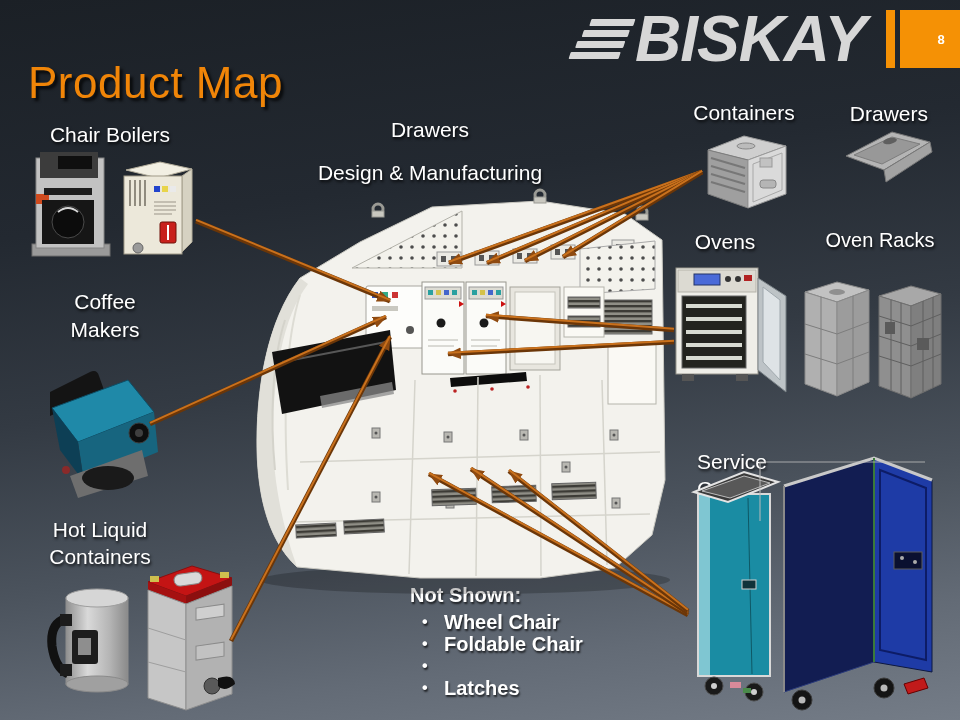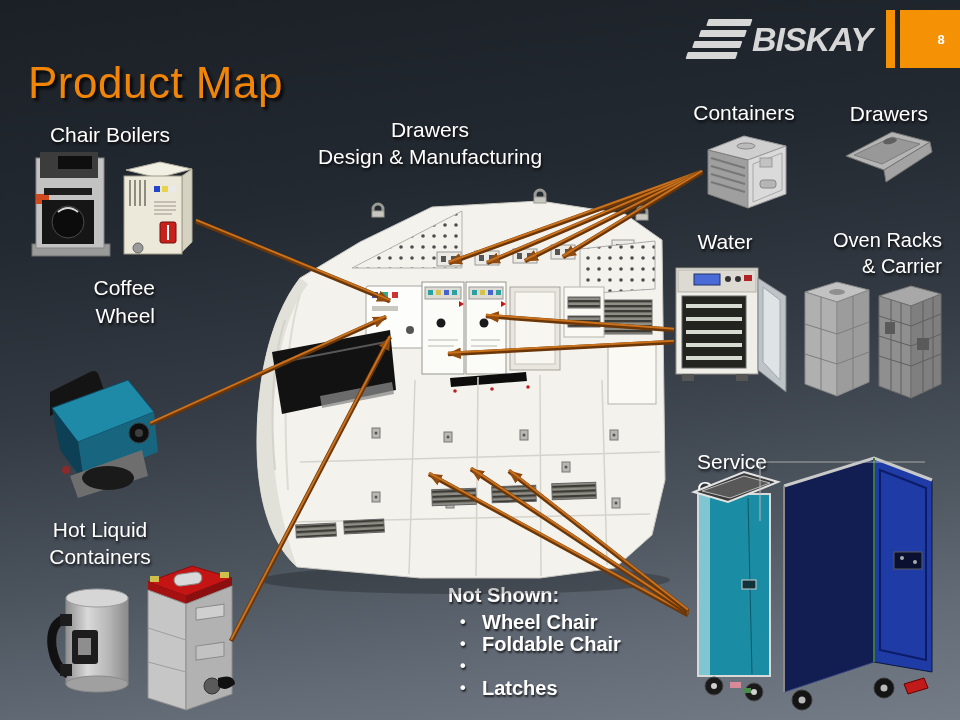--- a/index.html
+++ b/index.html
@@ -11,26 +11,26 @@
     text-shadow:1px 2px 3px rgba(0,0,0,.85);white-space:nowrap;}
   .lbl.left{text-align:left;}
   .title{position:absolute;left:28px;top:58px;font-size:44px;color:#f08508;
     text-shadow:3px 3px 3px rgba(0,0,0,.75);letter-spacing:.5px;}
   
   .logo{position:absolute;top:8px;right:0;height:62px;display:flex;align-items:center;}
   .logo-stripes{display:flex;flex-direction:column;gap:4px;margin-right:6px;transform:skewX(-18deg);}
   .logo-stripes div{height:7px;background:#d7d7d7;border-radius:1px;}
   .ls1{width:44px;margin-left:10px;} .ls2{width:46px;margin-left:6px;}
   .ls3{width:48px;margin-left:3px;} .ls4{width:50px;}
-  .logo-text{font-size:34px;font-weight:bold;font-style:italic;color:#d7d7d7;letter-spacing:-1px;margin-right:14px;}
+  .logo-text{font-size:64px;font-weight:bold;font-style:italic;color:#d7d7d7;letter-spacing:-1px;margin-right:20px;}
   .logo-bar{width:9px;height:58px;background:#f59105;margin-right:5px;}
   .logo-page{width:60px;height:58px;background:#f59105;color:#fff;font-size:13px;font-weight:bold;
     display:flex;align-items:center;justify-content:center;padding-left:22px;box-sizing:border-box;}
   
-  .notshown{position:absolute;left:410px;top:584px;color:#fff;margin-left:38px;}
+  .notshown{position:absolute;left:410px;top:584px;color:#fff;}
   .ns-head{font-size:20px;font-weight:bold;text-shadow:1px 2px 2px rgba(0,0,0,.7);}
   .ns-list{margin:4px 0 0 0;padding:0;list-style:none;}
   .ns-list li{display:flex;font-size:20px;font-weight:bold;line-height:22px;text-shadow:1px 2px 2px rgba(0,0,0,.7);}
   .ns-bullet{width:22px;margin-left:12px;font-size:16px;}
   svg{display:block;}
   .overlay{position:absolute;left:0;top:0;pointer-events:none;}
 </style>
 </head>
 <body>
 
@@ -47,35 +47,34 @@
     <div class="logo-bar"></div>
     <div class="logo-page">8</div>
   </div>
 
   <div class="title">Product Map</div>
 
   <div class="lbl" style="left:30px;top:122px;width:160px;">Chair Boilers</div>
 
   <div class="lbl" style="left:270px;top:117px;width:320px;">
     <div>Drawers</div>
-    <div style="margin-top:1px;">Design &amp; Manufacturing</div>
+    <div style="margin-top:17px;">Design &amp; Manufacturing</div>
   </div>
 
   <div class="lbl" style="left:684px;top:100px;width:120px;">Containers</div>
   <div class="lbl" style="left:838px;top:101px;width:90px;text-align:right;">Drawers</div>
-  <div class="lbl" style="left:678px;top:229px;width:94px;">Water</div>
-
-  <div class="lbl" style="left:818px;top:227px;width:124px;font-size:20px;text-align:right;">
+  <div class="lbl" style="left:678px;top:229px;width:94px;">Ovens</div>
+
+  <div class="lbl" style="left:818px;top:227px;width:124px;font-size:20px;">
     <div>Oven Racks</div>
-    <div>&amp; Carrier</div>
-  </div>
-
-  <div class="lbl" style="left:55px;top:274px;width:100px;line-height:28px;text-align:right;">
+  </div>
+
+  <div class="lbl" style="left:55px;top:288px;width:100px;line-height:28px;">
     <div>Coffee</div>
-    <div>Wheel</div>
+    <div>Makers</div>
   </div>
 
   <div class="lbl" style="left:30px;top:516px;width:140px;line-height:27px;">
     <div>Hot Liquid</div>
     <div>Containers</div>
   </div>
 
   <div class="lbl left" style="left:697px;top:448px;width:90px;line-height:27px;">
     <div>Service</div>
     <div>Carts</div>

